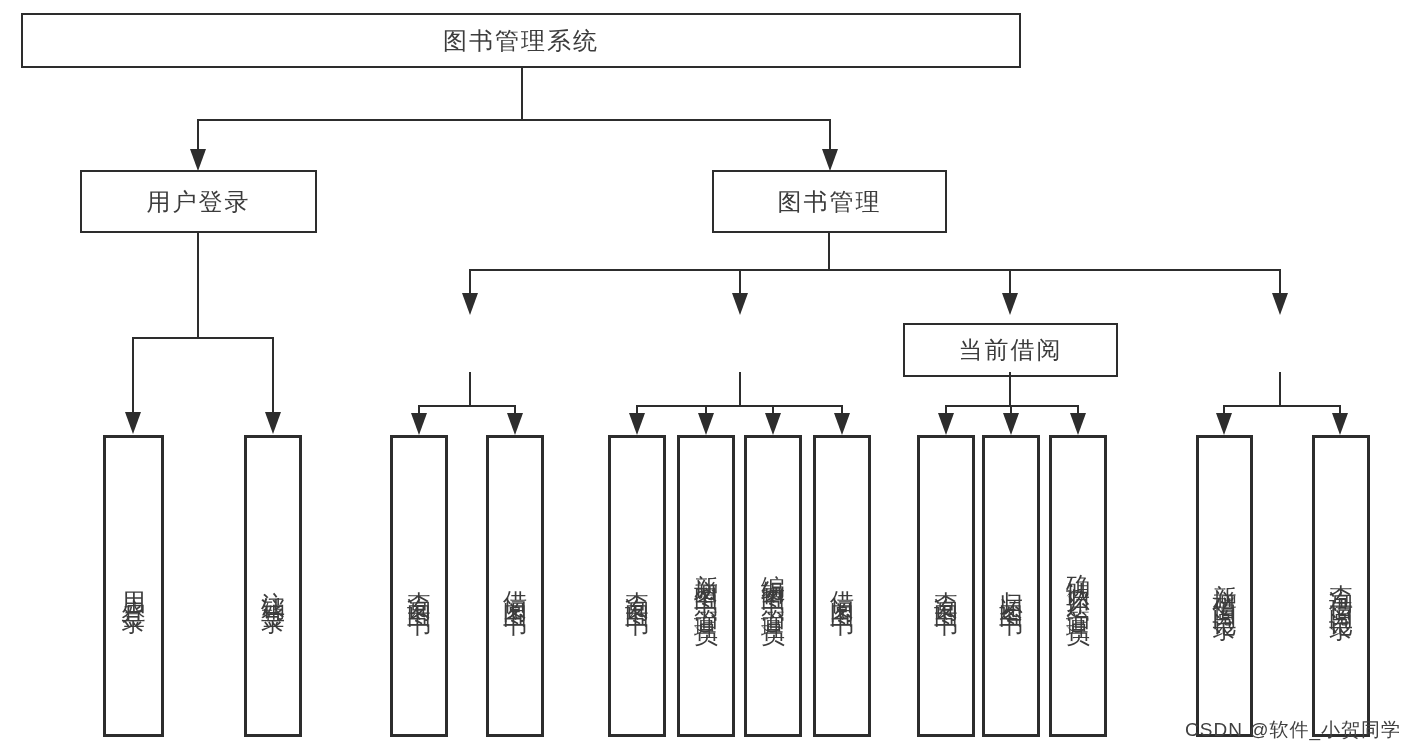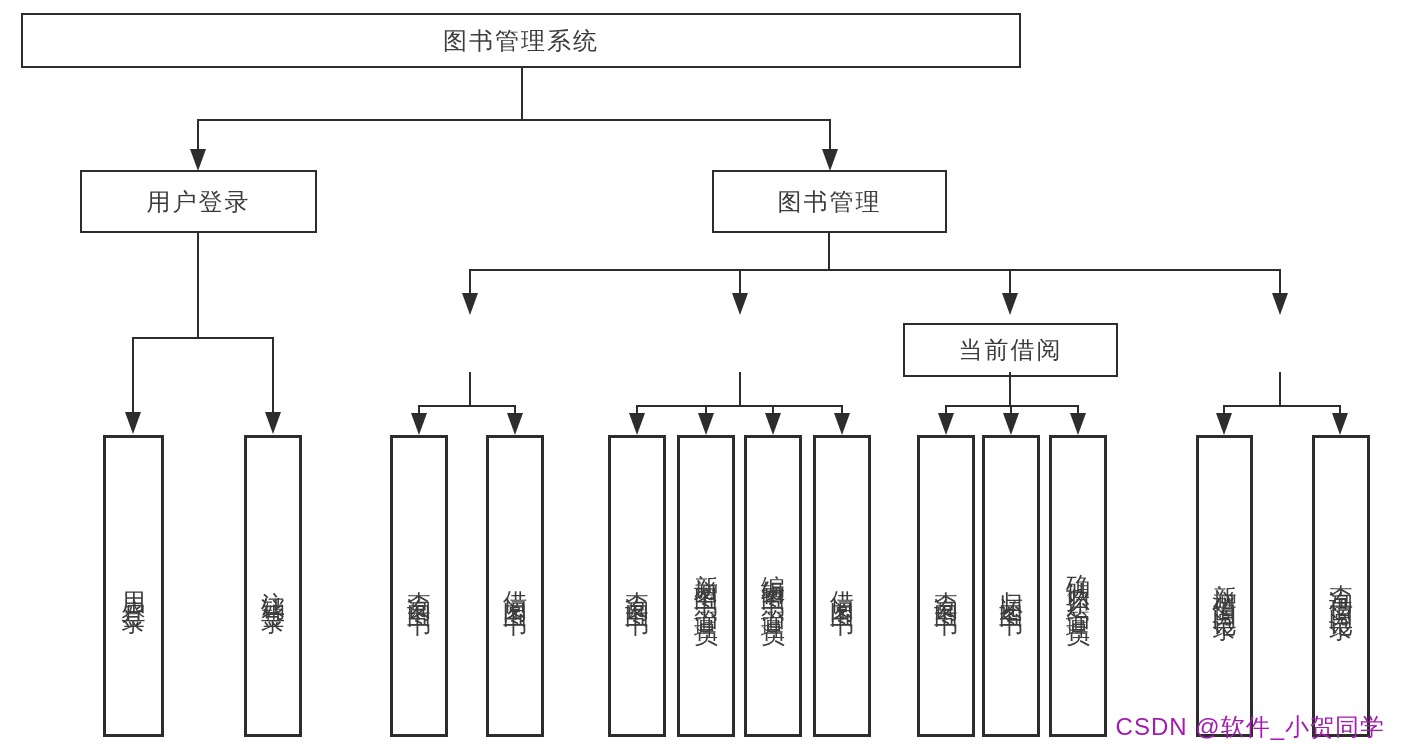--- a/index.html
+++ b/index.html
@@ -22,22 +22,22 @@
   .vline, .hline { position:absolute; background:#2d2d2d; }
   .vline { width:2px; }
   .hline { height:2px; }
   .arrow {
     position:absolute; width:0; height:0;
     border-left:8px solid transparent;
     border-right:8px solid transparent;
     border-top:22px solid #2d2d2d;
   }
   .watermark {
-    position:absolute; right:20px; bottom:4px; z-index:5;
-    color:#a21caf; font-size:24px; letter-spacing:1px;
+    position:absolute; right:4px; bottom:4px; z-index:5;
+    color:#404040; font-size:19px; letter-spacing:1px;
   }
 </style>
 </head>
 <body>
 
 <div class="canvas">
 
   <div class="node" style="left:21px; top:13px; width:1000px; height:55px;font-family:Liberation Serif, serif;">图书管理系统</div>
 
   <div class="vline" style="left:521px; top:68px; height:52px;"></div>

